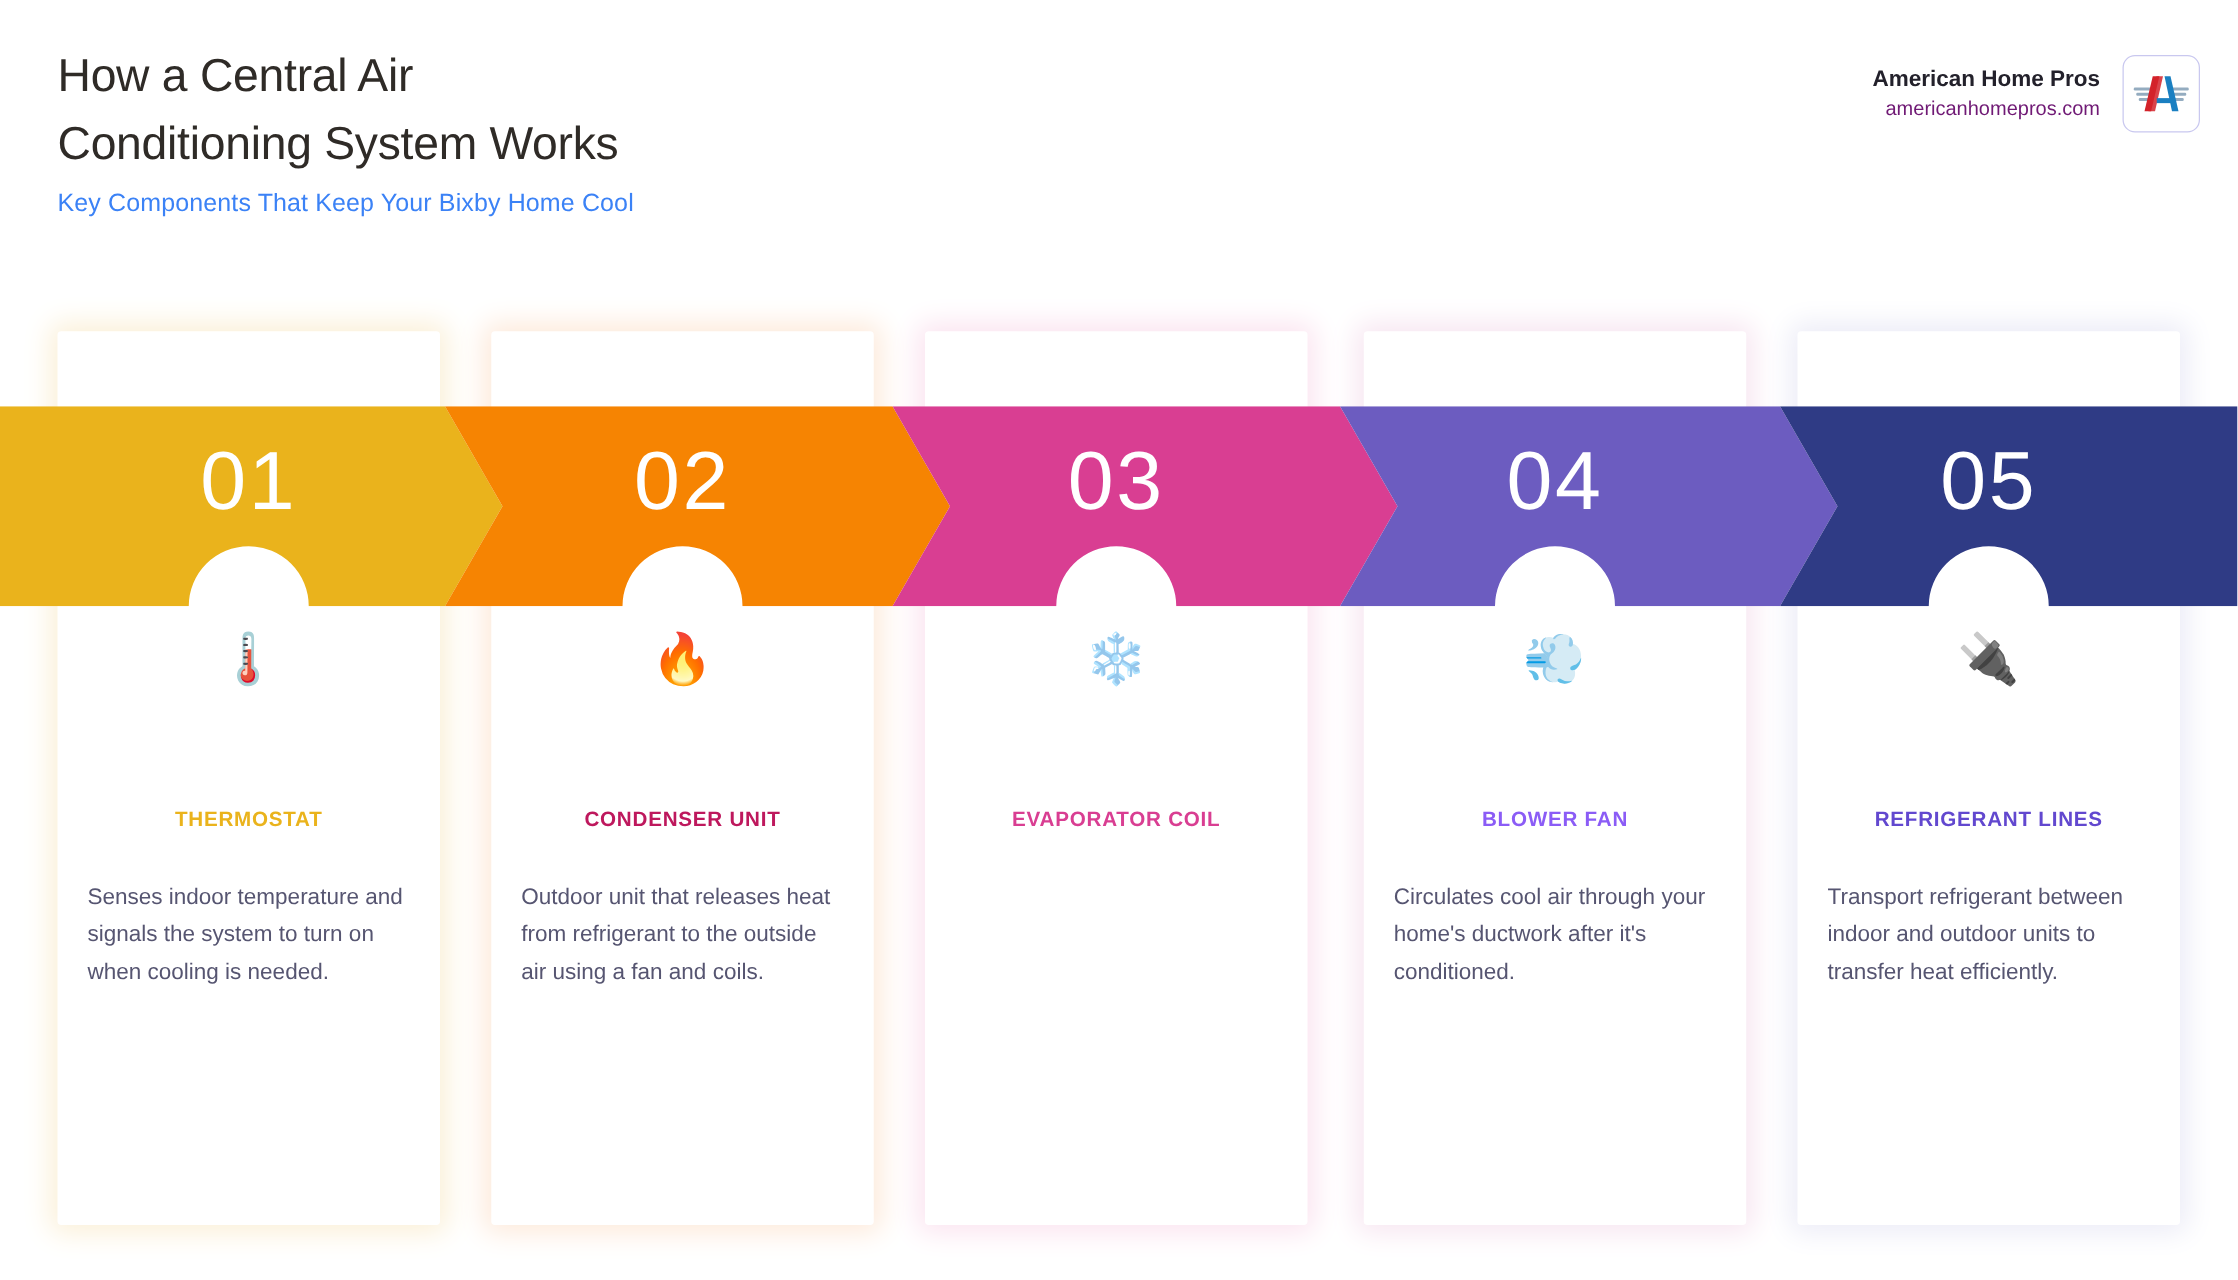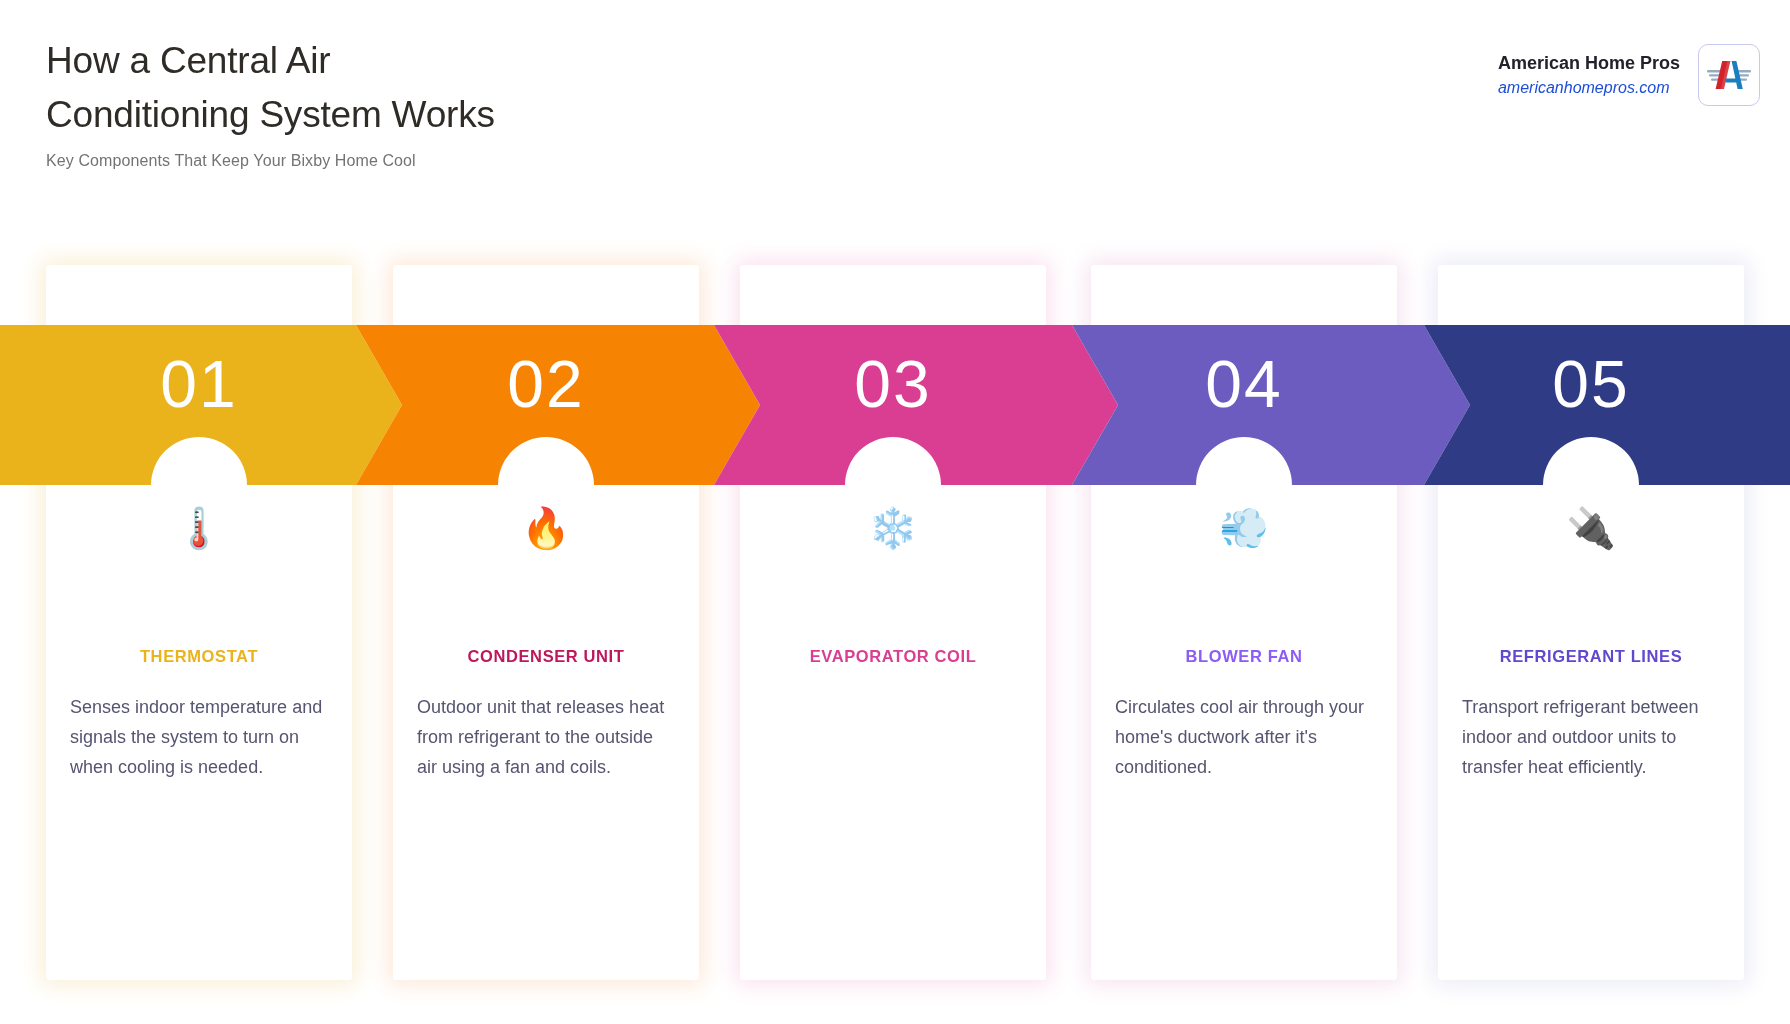--- a/index.html
+++ b/index.html
@@ -16,36 +16,36 @@
     position:absolute; left:0; top:0; width:1790px; height:200px;
   }
   #title-block{ position:absolute; left:46px; top:34px; }
   .title-line{
     font-size:37px; font-weight:400; color:#2f2b27;
     line-height:54px; letter-spacing:-0.2px;
     white-space:nowrap;
   }
   #subtitle{
     position:absolute; left:46px; top:152px;
-    font-size:16px; font-weight:400; color:#737373;
+    font-size:20px; font-weight:400; color:#3b82f6;
     letter-spacing:0.1px; white-space:nowrap;
   }
 
   #brand{
     position:absolute; right:30px; top:44px;
     display:flex; align-items:center; gap:18px;
   }
-  #brand-text{ }
+  #brand-text{ text-align:right; }
   #brand-name{
     font-size:18px; font-weight:700; color:#23212b;
     line-height:26px; white-space:nowrap;
   }
   #brand-url{
-    font-size:16px; font-weight:400; color:#1d4ed8;
-    line-height:24px; white-space:nowrap;font-style:italic;
+    font-size:16px; font-weight:400; color:#701a75;
+    line-height:24px; white-space:nowrap;
   }
   #brand-logo{
     width:62px; height:62px; border-radius:10px;
     border:1px solid #c9c8ef; background:#fff;
     display:flex; align-items:center; justify-content:center;
     flex:none;
   }
 
   
   #cards{
@@ -64,21 +64,21 @@
     height:62px; line-height:62px; text-align:center;
     font-size:40px; user-select:none;
   }
   .card-title{
     margin-top:88px;
     text-align:center;
     font-size:16.5px; font-weight:700; letter-spacing:0.6px;
     white-space:nowrap;
   }
   .card-desc{
-    margin-top:26px; padding:0 24px;
+    margin-top:36px; padding:0 24px;
     font-size:18px; line-height:30px; color:#565571;
     font-weight:400;
   }
 
   
   #band{
     position:absolute; left:0; top:325px; width:1664px; height:160px;
     pointer-events:none;
   }
   #band svg{ display:block; width:1790px; height:160px; }

